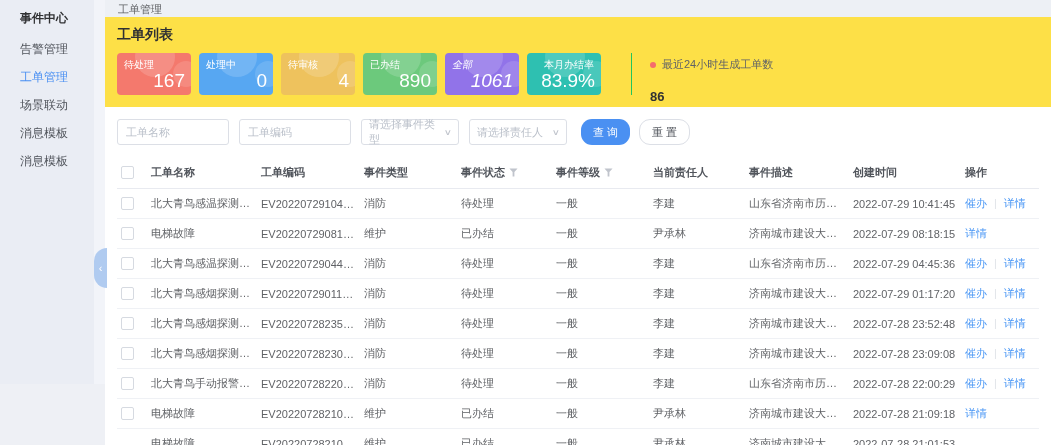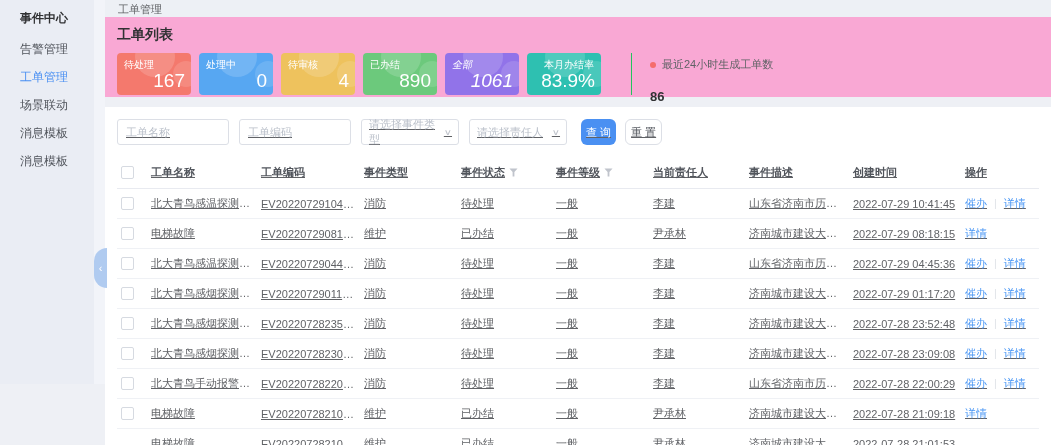--- a/index.html
+++ b/index.html
@@ -13,47 +13,47 @@
   .sidebar::after { content:""; position:absolute; right:0; top:0; width:11px; height:100%; background:#f2f4f9; }
   .side-header { padding:10px 0 8px 20px; font-size:12px; font-weight:bold; color:#303133; }
   .side-item { height:28px; line-height:28px; padding-left:20px; font-size:12px; color:#51555c; cursor:pointer; }
   .side-item.active { color:#4a90f2; }
   .collapse-handle { position:absolute; left:94px; top:248px; width:13px; height:40px;
     background:#b0cbf0; border-radius:20px 0 0 20px; z-index:3; color:#fff;
     display:flex; align-items:center; justify-content:center; font-size:11px; cursor:pointer; }
   
   .main { position:absolute; left:105px; top:0; right:0; bottom:0; display:flex; flex-direction:column; }
   .breadcrumb-bar { height:17px; background:#edf0f5; font-size:11px; color:#606266; padding:2px 0 0 13px; flex:none; }
-  .panel-top { background:#f9a8d4; padding:9px 12px 2px 12px; flex:none; }
+  .panel-top { background:#fde047; padding:9px 12px 12px 12px; flex:none; }
   .panel-title { font-size:14px; font-weight:bold; color:#303133; margin-bottom:9px; }
   .cards-row { display:flex; align-items:flex-start; }
   .stat-card { width:74px; height:42px; border-radius:4px; color:#fff; position:relative;
     overflow:hidden; padding:5px 7px; margin-right:8px; flex:none; cursor:pointer; }
   .stat-card::before { content:""; position:absolute; width:40px; height:40px; border-radius:50%;
     background:rgba(255,255,255,.16); top:-16px; right:16px; }
   .stat-card::after { content:""; position:absolute; width:26px; height:26px; border-radius:50%;
     background:rgba(255,255,255,.13); top:8px; right:-8px; }
   .stat-label { font-size:10px; position:relative; z-index:1; }
   .stat-value { position:absolute; right:6px; bottom:3px; font-size:19px; z-index:1; }
   .side-stat { margin-left:22px; padding:4px 0 0 18px; border-left:1px solid #22c55e; height:42px; }
   .side-stat-line { font-size:11px; color:#606266; display:flex; align-items:center; }
   .dot { width:6px; height:6px; border-radius:50%; display:inline-block; margin-right:6px; flex:none; }
   .side-stat-value { font-size:13px; font-weight:bold; color:#303133; margin-top:17px; }
   
-  .panel-main { background:#fff; margin-top:10px; padding:12px; flex:1; overflow:hidden;text-decoration:underline; }
+  .panel-main { background:#fff; padding:12px; flex:1; overflow:hidden; }
   .filters { display:flex; align-items:center; margin-bottom:12px; }
   .f-input { width:112px; height:26px; border:1px solid #dcdfe6; border-radius:3px;
     font-size:11px; color:#303133; padding:0 8px; margin-right:10px; outline:none;
     font-family:"Liberation Sans","DejaVu Sans",sans-serif; }
   .f-input::placeholder { color:#b9bfc9; }
   .f-select { width:98px; height:26px; border:1px solid #dcdfe6; border-radius:3px; background:#fff;
     font-size:11px; color:#b9bfc9; display:flex; align-items:center; justify-content:space-between;
     padding:0 7px; margin-right:10px; cursor:pointer; }
   .chevron { color:#c0c4cc; font-size:8px; transform:scaleX(1.4); }
-  .btn { height:26px; border:none; border-radius:6px; font-size:11px; cursor:pointer; padding:0 5px;
+  .btn { height:26px; border:none; border-radius:11px; font-size:11px; cursor:pointer; padding:0 12px;
     font-family:"Liberation Sans","DejaVu Sans",sans-serif; }
   .btn-primary { background:#4a90f2; color:#fff; margin-left:4px; }
   .btn-plain { background:#fff; color:#51555c; border:1px solid #dcdfe6; margin-left:9px; }
   
   table { width:100%; border-collapse:collapse; font-size:11px; table-layout:fixed; }
   th { text-align:left; color:#51555c; font-weight:bold; padding:8px 4px; border-bottom:1px solid #e8eaf0;
     white-space:nowrap; overflow:hidden; }
   td { padding:7px 4px; border-bottom:1px solid #eff1f5; color:#606266; white-space:nowrap;
     overflow:hidden; text-overflow:ellipsis; }
   .checkbox { width:13px; height:13px; border:1px solid #d6dae1; border-radius:2px; background:#fff;

